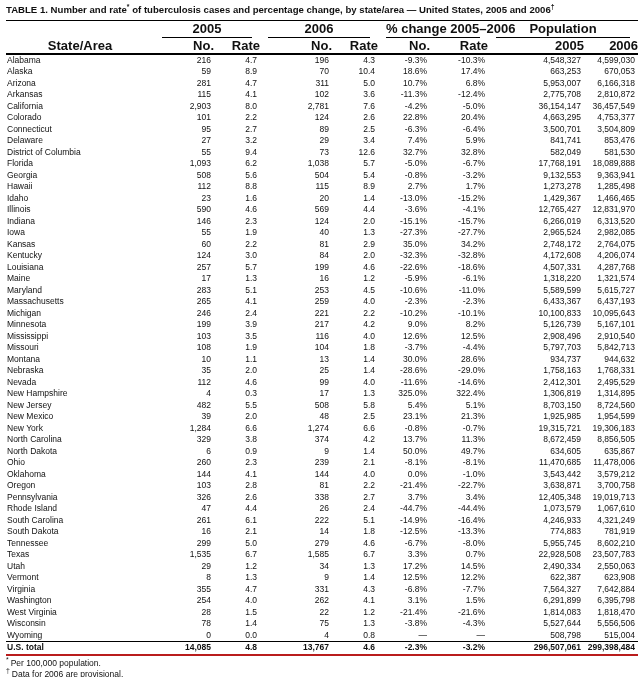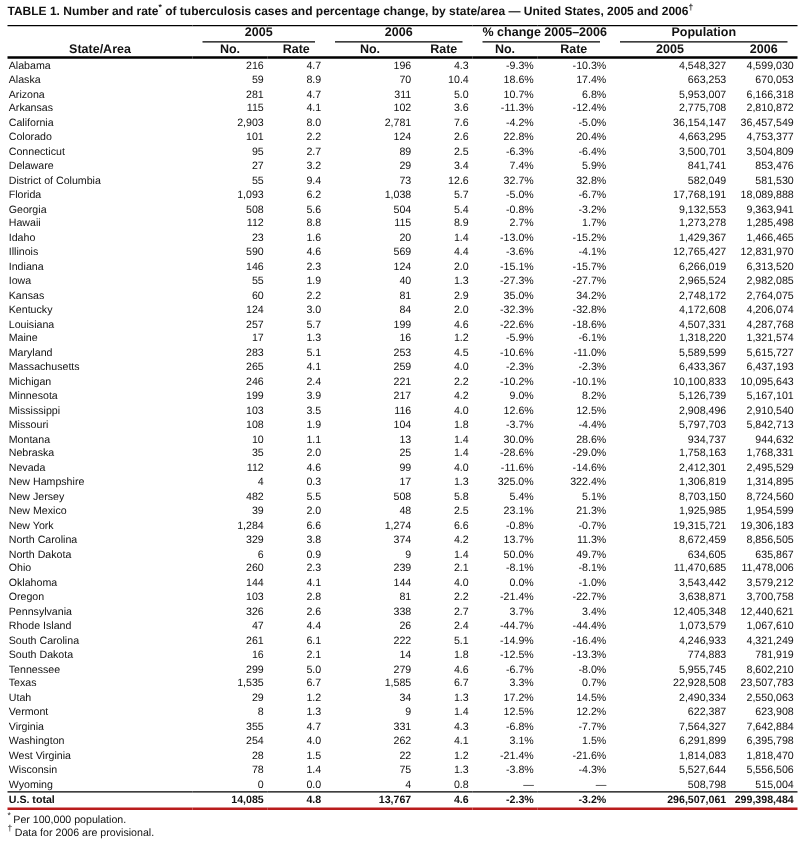--- a/index.html
+++ b/index.html
@@ -15,32 +15,32 @@
     letter-spacing: 0; margin-bottom: 3px; white-space: nowrap;
   }
   .title sup, .footnote sup {
     font-size: 6.8px; vertical-align: super; line-height: 0;
   }
   table.tb {
     border-collapse: collapse; table-layout: fixed;
     width: 632px; font-size: 8.5px;
     border-top: 1px solid #000;
   }
-  table.tb th { font-weight: bold; padding: 0; font-size: 10px; }
+  table.tb th { font-weight: bold; padding: 0; font-size: 13px; }
   .group-row th { padding-top: 2px; vertical-align: bottom; }
   .grp-inner {
     border-bottom: 1px solid #000; margin: 0 8px;
     padding-bottom: 1px; text-align: center; white-space: nowrap;
   }
   th.state-h {
     text-align: center; vertical-align: bottom;
     border-bottom: 2px solid #000; padding: 0 0 2px 1px;
   }
   .sub-row th {
-    border-bottom: 2px solid #000; text-align: center;
+    border-bottom: 2px solid #000; text-align: right;
     padding: 1px 2px 2px 2px; white-space: nowrap;
   }
   td { height: 11.5px; line-height: 11.5px; white-space: nowrap; overflow: hidden; padding: 0; }
   td.state { text-align: left; padding-left: 1px; margin-left: 19px; }
   td.num { text-align: right; padding-right: 3px; }
   tr.total-row td {
     font-weight: bold;
     border-top: 1px solid #000;
     border-bottom: 2px solid #b91c1c;
   }
@@ -516,21 +516,21 @@
         </tr>
         <tr>
           <td class="state">Pennsylvania</td>
           <td class="num">326</td>
           <td class="num">2.6</td>
           <td class="num">338</td>
           <td class="num">2.7</td>
           <td class="num">3.7%</td>
           <td class="num">3.4%</td>
           <td class="num">12,405,348</td>
-          <td class="num">12,440,621</td>
+          <td class="num">19,019,713</td>
         </tr>
         <tr>
           <td class="state">Rhode Island</td>
           <td class="num">47</td>
           <td class="num">4.4</td>
           <td class="num">26</td>
           <td class="num">2.4</td>
           <td class="num">-44.7%</td>
           <td class="num">-44.4%</td>
           <td class="num">1,073,579</td>

